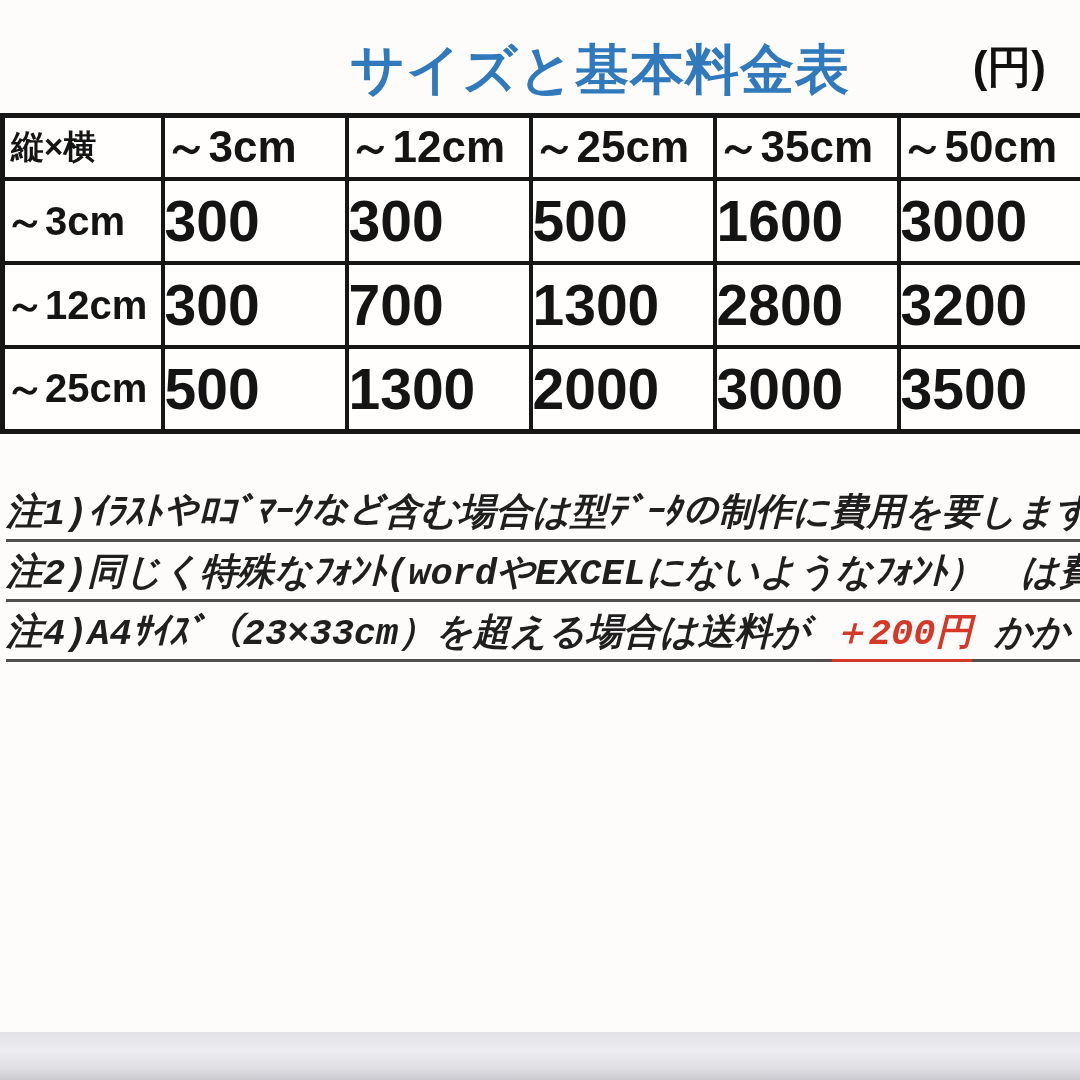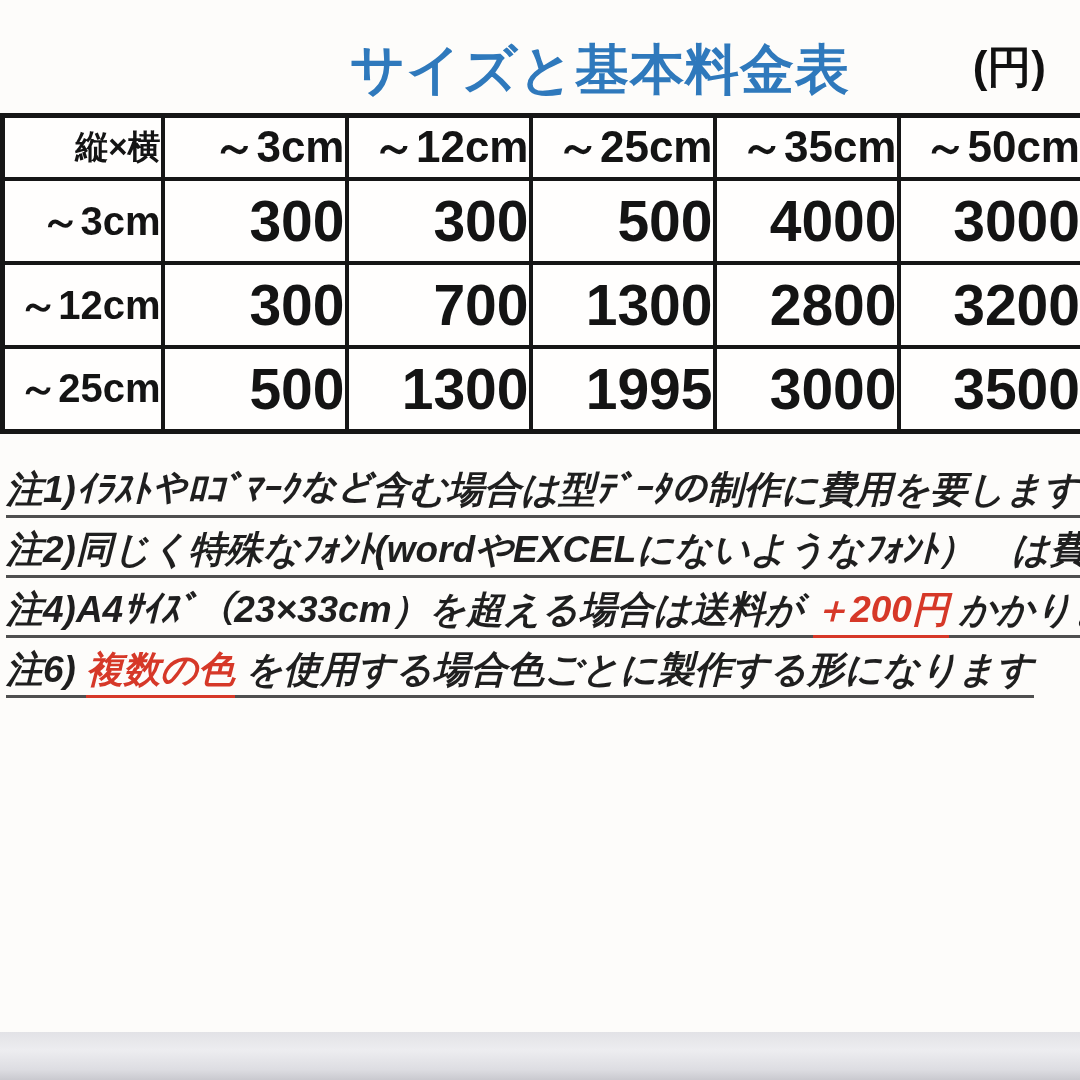--- a/index.html
+++ b/index.html
@@ -35,33 +35,33 @@
   table.price{
     position:absolute;top:113px;left:0;
     width:1080px;border-collapse:collapse;table-layout:fixed;
     background:#fffefd;
     border:5px solid var(--line);
   }
   table.price col.c0{width:160px;}
   table.price col.cn{width:184px;}
   table.price td,table.price th{
     border:4px solid var(--line);
-    text-align:right;vertical-align:middle;
+    text-align:left;vertical-align:middle;
     font-weight:bold;color:#141414;
     overflow:hidden;white-space:nowrap;
   }
   tr.hdr{height:59px;}
   tr.data{height:84px;}
   th.corner{font-size:33px;text-align:left;padding-left:6px;}
   th.colhead{font-size:44px;}
   td.rowhead{font-size:40px;}
   td.price-val{font-size:57px;}
 
   
-  .notes{position:absolute;top:468px;left:6px;width:1072px;}
+  .notes{position:absolute;top:492px;left:6px;width:1072px;font-family:Liberation Mono, monospace;}
   .note-line{
     height:44px;line-height:44px;margin-bottom:16px;
     font-size:37px;font-weight:bold;font-style:italic;
     white-space:nowrap;
   }
   .seg{
     display:inline-block;white-space:pre;
     color:#1f1f1f;
     border-bottom:3px solid #4f4f4f;
     padding-bottom:5px;line-height:40px;
@@ -102,44 +102,43 @@
           <th class="colhead">～35cm</th>
           <th class="colhead">～50cm</th>
         </tr>
     </thead>
     <tbody>
         <tr class="data">
           <td class="rowhead">～3cm</td>
           <td class="price-val">300</td>
           <td class="price-val">300</td>
           <td class="price-val">500</td>
-          <td class="price-val">4000</td>
+          <td class="price-val">1600</td>
           <td class="price-val">3000</td>
         </tr>
         <tr class="data">
           <td class="rowhead">～12cm</td>
           <td class="price-val">300</td>
           <td class="price-val">700</td>
           <td class="price-val">1300</td>
           <td class="price-val">2800</td>
           <td class="price-val">3200</td>
         </tr>
         <tr class="data">
           <td class="rowhead">～25cm</td>
           <td class="price-val">500</td>
           <td class="price-val">1300</td>
-          <td class="price-val">1995</td>
+          <td class="price-val">2000</td>
           <td class="price-val">3000</td>
           <td class="price-val">3500</td>
         </tr>
       </tbody>
   </table>
 
   <div class="notes">
       <div class="note-line"><span class="seg">注1)ｲﾗｽﾄやﾛｺﾞﾏｰｸなど含む場合は型ﾃﾞｰﾀの制作に費用を要します</span></div>
       <div class="note-line"><span class="seg">注2)同じく特殊なﾌｫﾝﾄ(wordやEXCELにないようなﾌｫﾝﾄ）　は費用を</span></div>
       <div class="note-line"><span class="seg">注4)A4ｻｲｽﾞ（23×33cm）を超える場合は送料が </span><span class="seg red">＋200円</span><span class="seg"> かかります</span></div>
-      <div class="note-line"><span class="seg">注6) </span><span class="seg red">複数の色</span><span class="seg"> を使用する場合色ごとに製作する形になります</span></div>
     </div>
 
   <div class="bottom-bar"></div>
 
 </div>
 
 </body></html>

